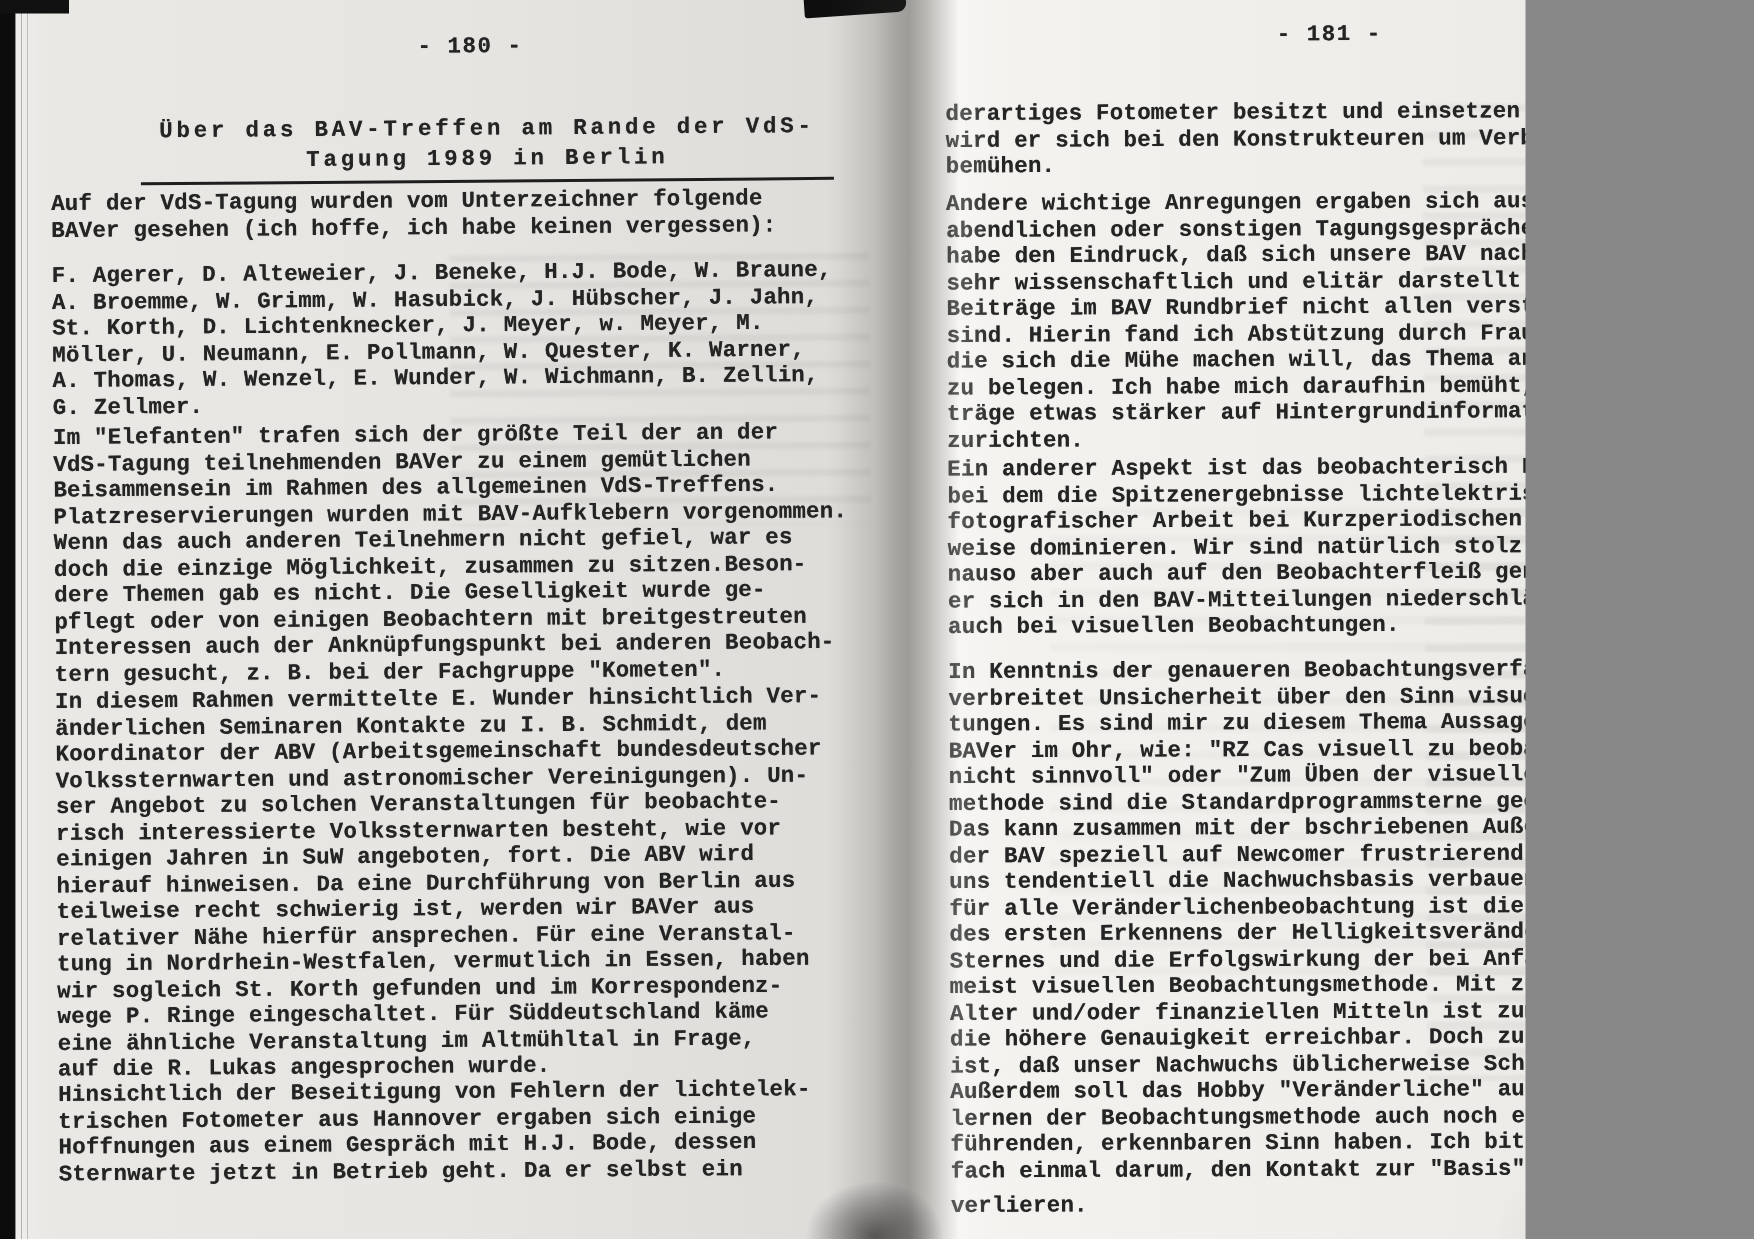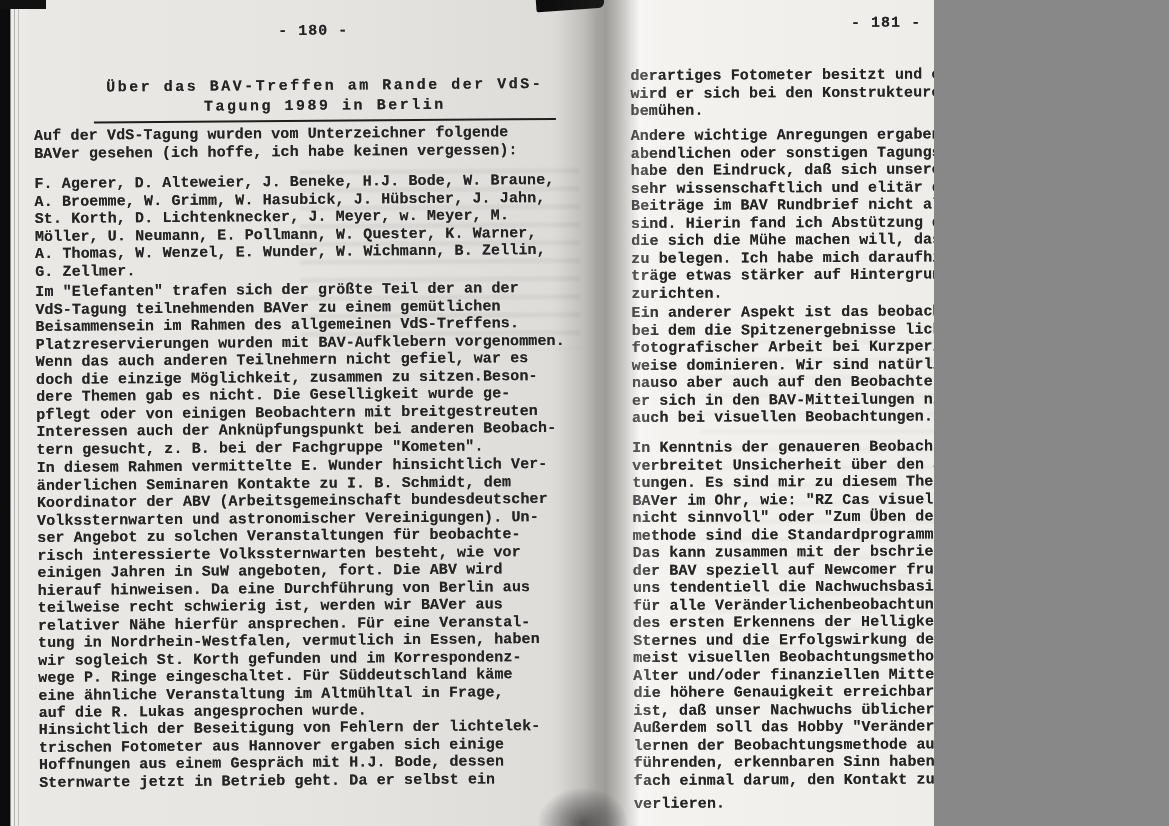--- a/index.html
+++ b/index.html
@@ -1,18 +1,18 @@
 <!DOCTYPE html>
 <html><head>
 <meta charset="utf-8">
 <style>
   html,body{margin:0;padding:0;background:#888;}
   .scan{
     position:relative;
-    width:934px;height:826px;
+    width:1017px;height:826px;
     overflow:hidden;
     background:linear-gradient(90deg,#f2f1ef 0px,#e9e8e5 30px,#e6e5e2 300px,#dedcd9 560px,#cfcdca 598px,#f4f3f0 640px,#f1f0ed 760px,#ebeae7 1080px,#efeeec 1169px);
     font-family:"Liberation Mono","DejaVu Sans Mono",monospace;
   }
   
   .edge-black{
     position:absolute;left:0;top:0;width:10px;height:826px;
     background:#0c0c0c;
   }
   .edge-streaks{

